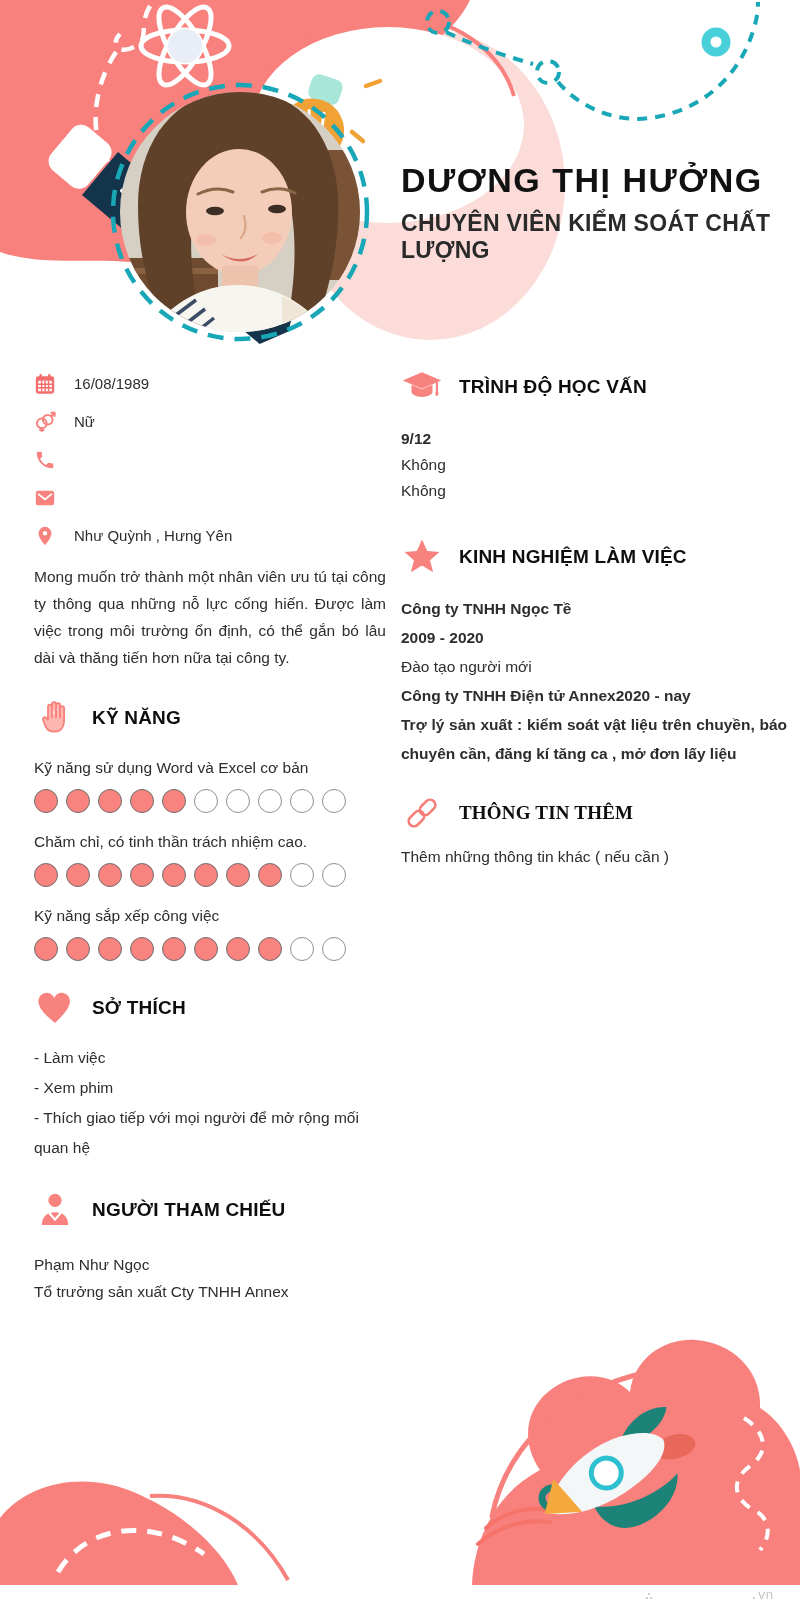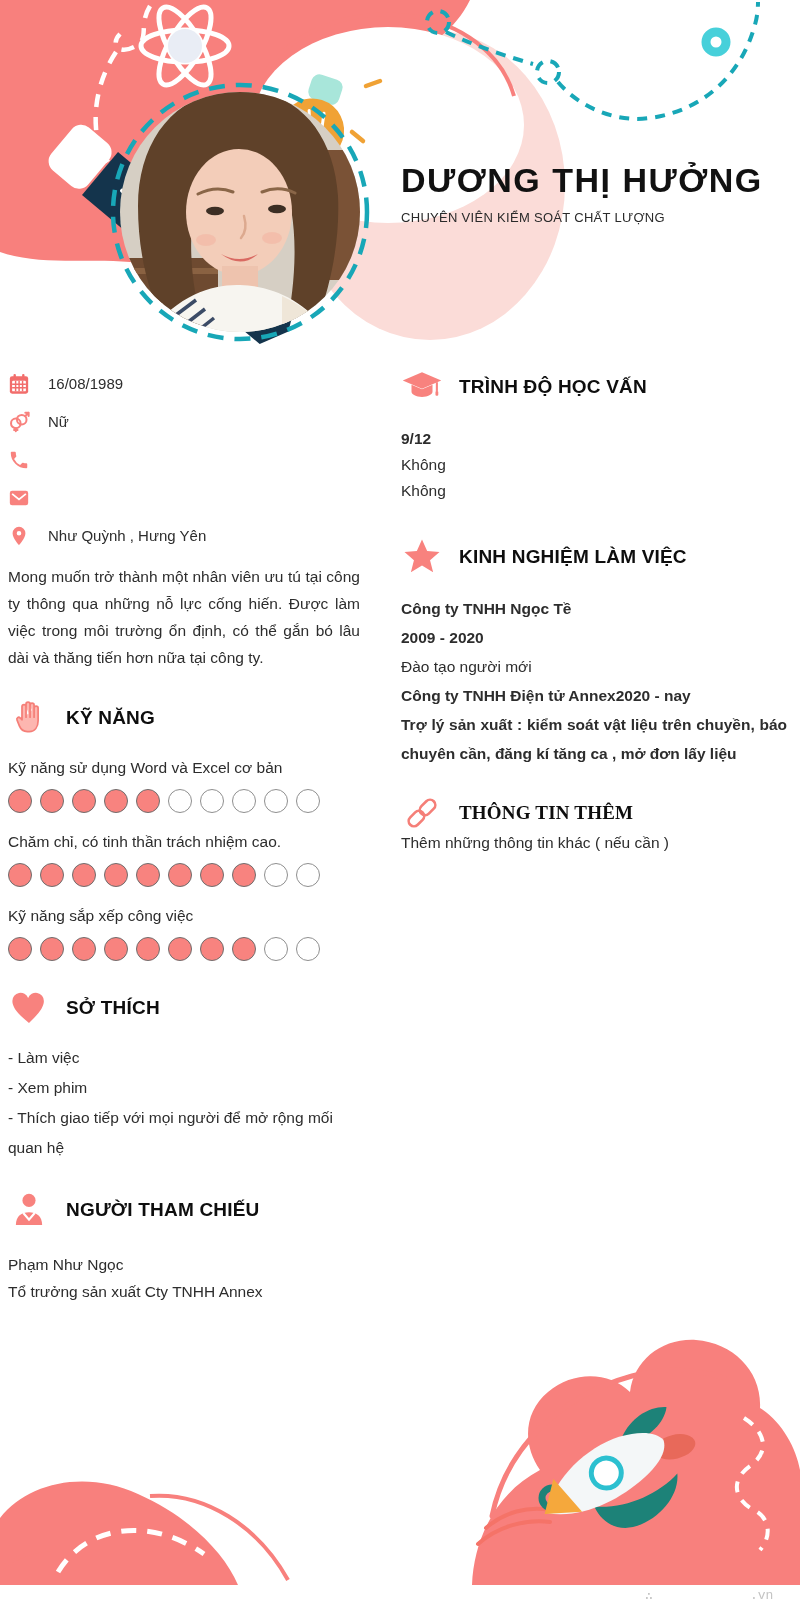--- a/index.html
+++ b/index.html
@@ -3,22 +3,22 @@
 <meta charset="utf-8">
 <style>
   html,body{margin:0;padding:0;background:#fff;}
   .page{position:relative;width:800px;height:1609px;background:#fff;overflow:hidden;
         font-family:"Liberation Sans", sans-serif;color:#2d2d2d;padding-left:48px;}
   svg{display:block}
   .deco-top{position:absolute;top:0;left:0;}
   .deco-bottom{position:absolute;top:1320px;left:0;}
   .namebox{position:absolute;left:401px;top:160px;width:392px;}
   .name{font-size:34px;font-weight:700;color:#111;letter-spacing:1.5px;line-height:1.2;}
-  .jobtitle{font-size:13px;font-weight:400;color:#2a2a2a;letter-spacing:.3px;margin-top:9px;}
-  .col-left{position:absolute;left:8px;top:372px;width:352px;}
+  .jobtitle{font-size:23px;font-weight:700;color:#2a2a2a;letter-spacing:.3px;margin-top:9px;}
+  .col-left{position:absolute;left:34px;top:372px;width:352px;}
   .col-right{position:absolute;left:401px;top:366px;width:386px;}
   .info-row{display:flex;align-items:center;margin-bottom:15px;height:23px;}
   .info-ico{width:22px;height:22px;flex:0 0 22px;margin-right:18px;}
   .info-txt{font-size:15px;color:#2d2d2d;}
   .sec-head{display:flex;align-items:center;margin-top:26px;}
   .sec-ico{width:42px;height:42px;flex:0 0 42px;}
   .sec-head h2{font-size:19px;font-weight:700;color:#0e0e0e;letter-spacing:.2px;margin:0 0 0 16px;}
   .para{font-size:15.5px;line-height:27px;text-align:justify;margin:16px 0 0 0;color:#2d2d2d;}
   .skill-label{font-size:15.5px;margin:20px 0 12px 0;color:#2d2d2d;}
   .dots{display:flex;gap:8px;}
@@ -27,21 +27,21 @@
   .hobby-line{font-size:15.5px;line-height:30px;color:#2d2d2d;}
   .hobbies-body{margin-top:14px;}
   .ref-body{margin-top:20px;}
   .ref-line{font-size:15.5px;line-height:27px;color:#2d2d2d;}
   .edu-body{margin-top:18px;}
   .edu-line{font-size:15.5px;line-height:26px;color:#2d2d2d;}
   .exp-body{margin-top:16px;}
   .exp-line{font-size:15.5px;line-height:29px;color:#2d2d2d;}
   .b{font-weight:700;}
   .jst{text-align:justify;}
-  .add-body{font-size:15.5px;color:#2d2d2d;}
+  .add-body{margin-top:14px;font-size:15.5px;color:#2d2d2d;}
   .watermark{position:absolute;top:1586px;left:0;width:800px;height:20px;
              font-family:"Liberation Mono", monospace;font-size:13px;color:#c4c4c4;}
   .wm-l{position:absolute;left:645px;top:2px;}
   .wm-r{position:absolute;left:750px;top:2px;}
 </style>
 </head>
 <body>
 
 <div class="page">
 

